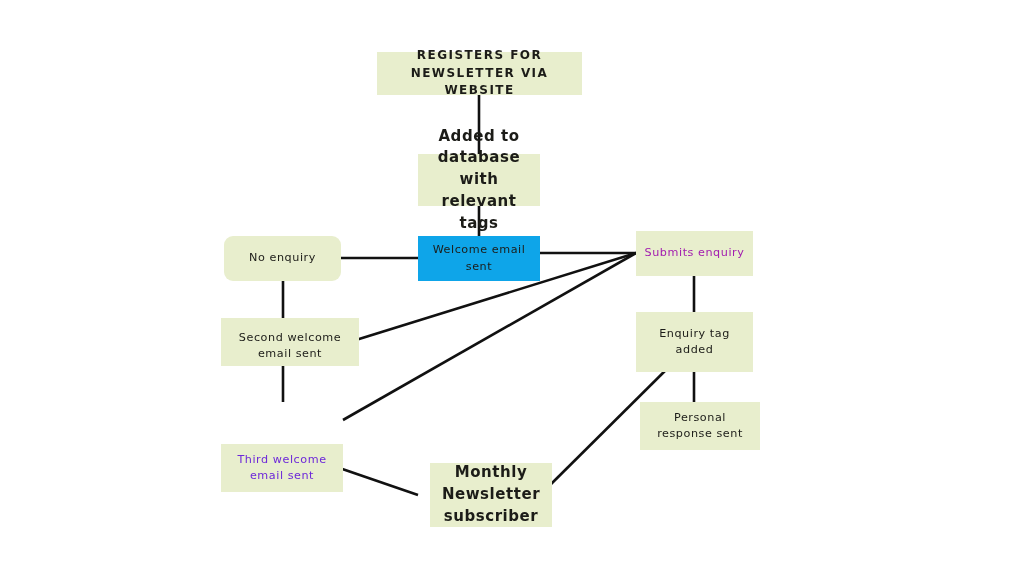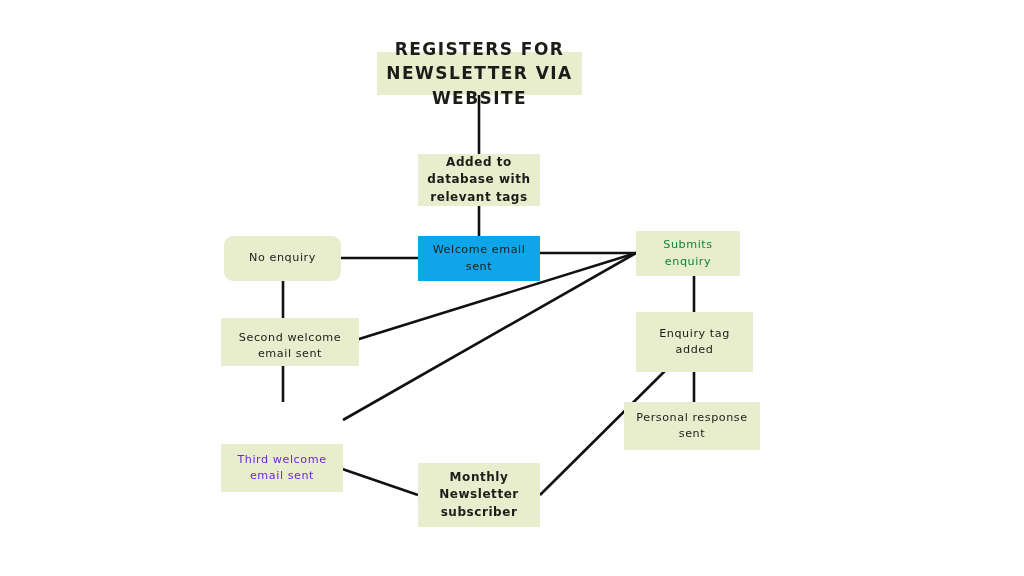--- a/index.html
+++ b/index.html
@@ -43,26 +43,26 @@
   .node .label {
     display: block;
     width: 100%;
   }
   .node-normal .label {
     font-size: 11.2px;
     letter-spacing: 0.55px;
     font-weight: 400;
   }
   .node-bold .label {
-    font-size: 12px;
+    font-size: 15px;
     letter-spacing: 0.55px;
     font-weight: 700;
   }
   .node-title .label {
-    font-size: 17px;
+    font-size: 12px;
     letter-spacing: 1.45px;
     font-weight: 600;
     text-transform: uppercase;
   }
 </style>
 </head>
 <body>
 
 <div id="canvas">
   <svg id="edges" viewBox="0 0 1024 576">
@@ -85,32 +85,32 @@
       </div>
       <div class="node node-bold" style="left: 418px; top: 154px; width: 122px; height: 52px; background: rgb(232, 238, 205); color: rgb(28, 28, 24);">
         <span class="label">Added to database with relevant tags</span>
       </div>
       <div class="node node-normal" style="left: 418px; top: 236px; width: 122px; height: 45px; background: #0ea5e9; color: rgb(28, 28, 24);">
         <span class="label">Welcome email sent</span>
       </div>
       <div class="node node-normal" style="left: 224px; top: 236px; width: 117px; height: 45px; background: rgb(232, 238, 205); color: rgb(28, 28, 24); border-radius: 9px;">
         <span class="label">No enquiry</span>
       </div>
-      <div class="node node-normal" style="left: 636px; top: 231px; width: 104px; height: 45px; background: rgb(232, 238, 205); color: #15803d;">
+      <div class="node node-normal" style="left: 636px; top: 231px; width: 117px; height: 45px; background: rgb(232, 238, 205); color: #a21caf;">
         <span class="label">Submits enquiry</span>
       </div>
       <div class="node node-normal" style="left: 221px; top: 318px; width: 138px; height: 48px; background: rgb(232, 238, 205); color: rgb(28, 28, 24); align-items: flex-end;">
         <span class="label">Second welcome email sent</span>
       </div>
       <div class="node node-normal" style="left: 636px; top: 312px; width: 117px; height: 60px; background: rgb(232, 238, 205); color: rgb(28, 28, 24);">
         <span class="label">Enquiry tag added</span>
       </div>
       <div class="node node-normal" style="left: 221px; top: 402px; width: 122px; height: 48px; background: rgb(232, 238, 205); color: #6d28d9; margin-top: 42px;">
         <span class="label">Third welcome email sent</span>
       </div>
-      <div class="node node-normal" style="left: 624px; top: 402px; width: 136px; height: 48px; background: rgb(232, 238, 205); color: rgb(28, 28, 24);">
+      <div class="node node-normal" style="left: 640px; top: 402px; width: 120px; height: 48px; background: rgb(232, 238, 205); color: rgb(28, 28, 24);">
         <span class="label">Personal response sent</span>
       </div>
-      <div class="node node-bold" style="left: 418px; top: 463px; width: 122px; height: 64px; background: rgb(232, 238, 205); color: rgb(28, 28, 24);">
+      <div class="node node-bold" style="left: 430px; top: 463px; width: 122px; height: 64px; background: rgb(232, 238, 205); color: rgb(28, 28, 24);">
         <span class="label">Monthly Newsletter subscriber</span>
       </div>
     </div>
 </div>
 
 </body></html>

